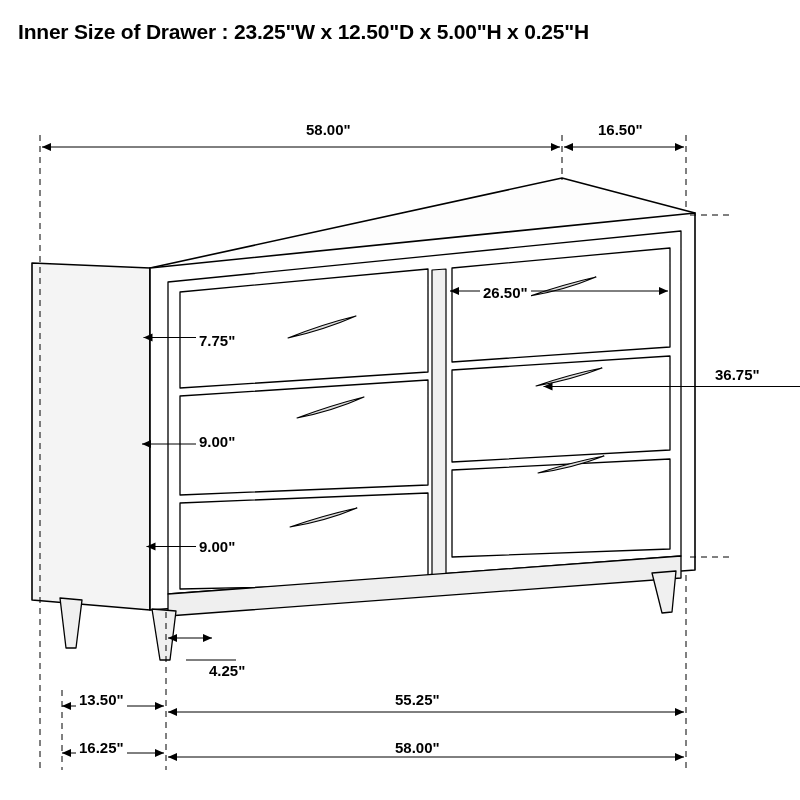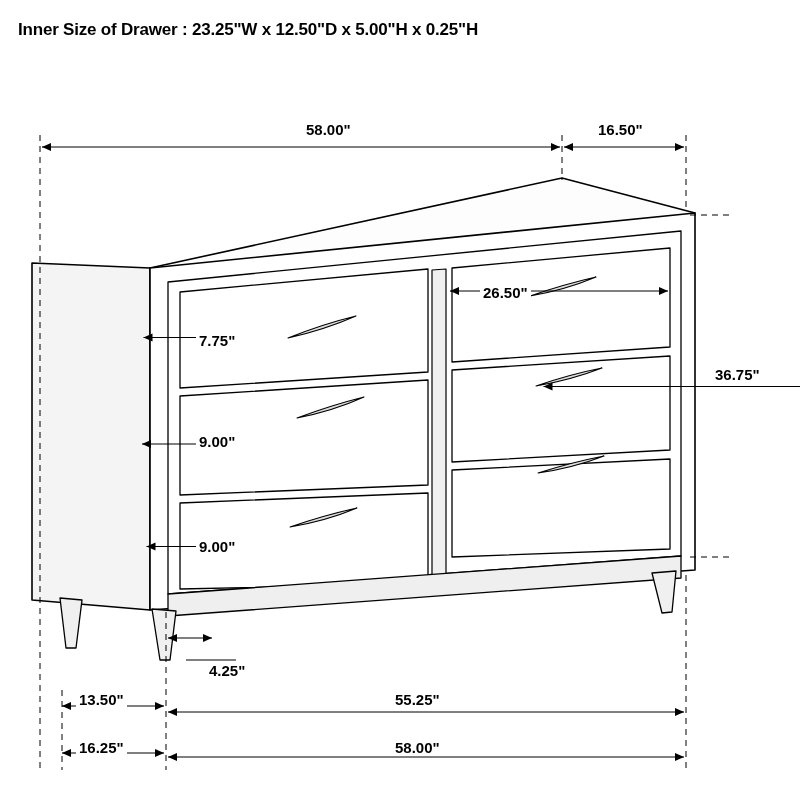--- a/index.html
+++ b/index.html
@@ -17,21 +17,21 @@
   }
   #stage {
     position: relative;
     width: 800px;
     height: 800px;
   }
   #header-title {
     position: absolute;
     left: 18px;
     top: 20px;
-    font-size: 17px;
+    font-size: 21px;
     font-weight: bold;
     letter-spacing: -0.2px;
     white-space: nowrap;
   }
   svg#diagram {
     position: absolute;
     left: 0;
     top: 0;
     width: 800px;
     height: 800px;

